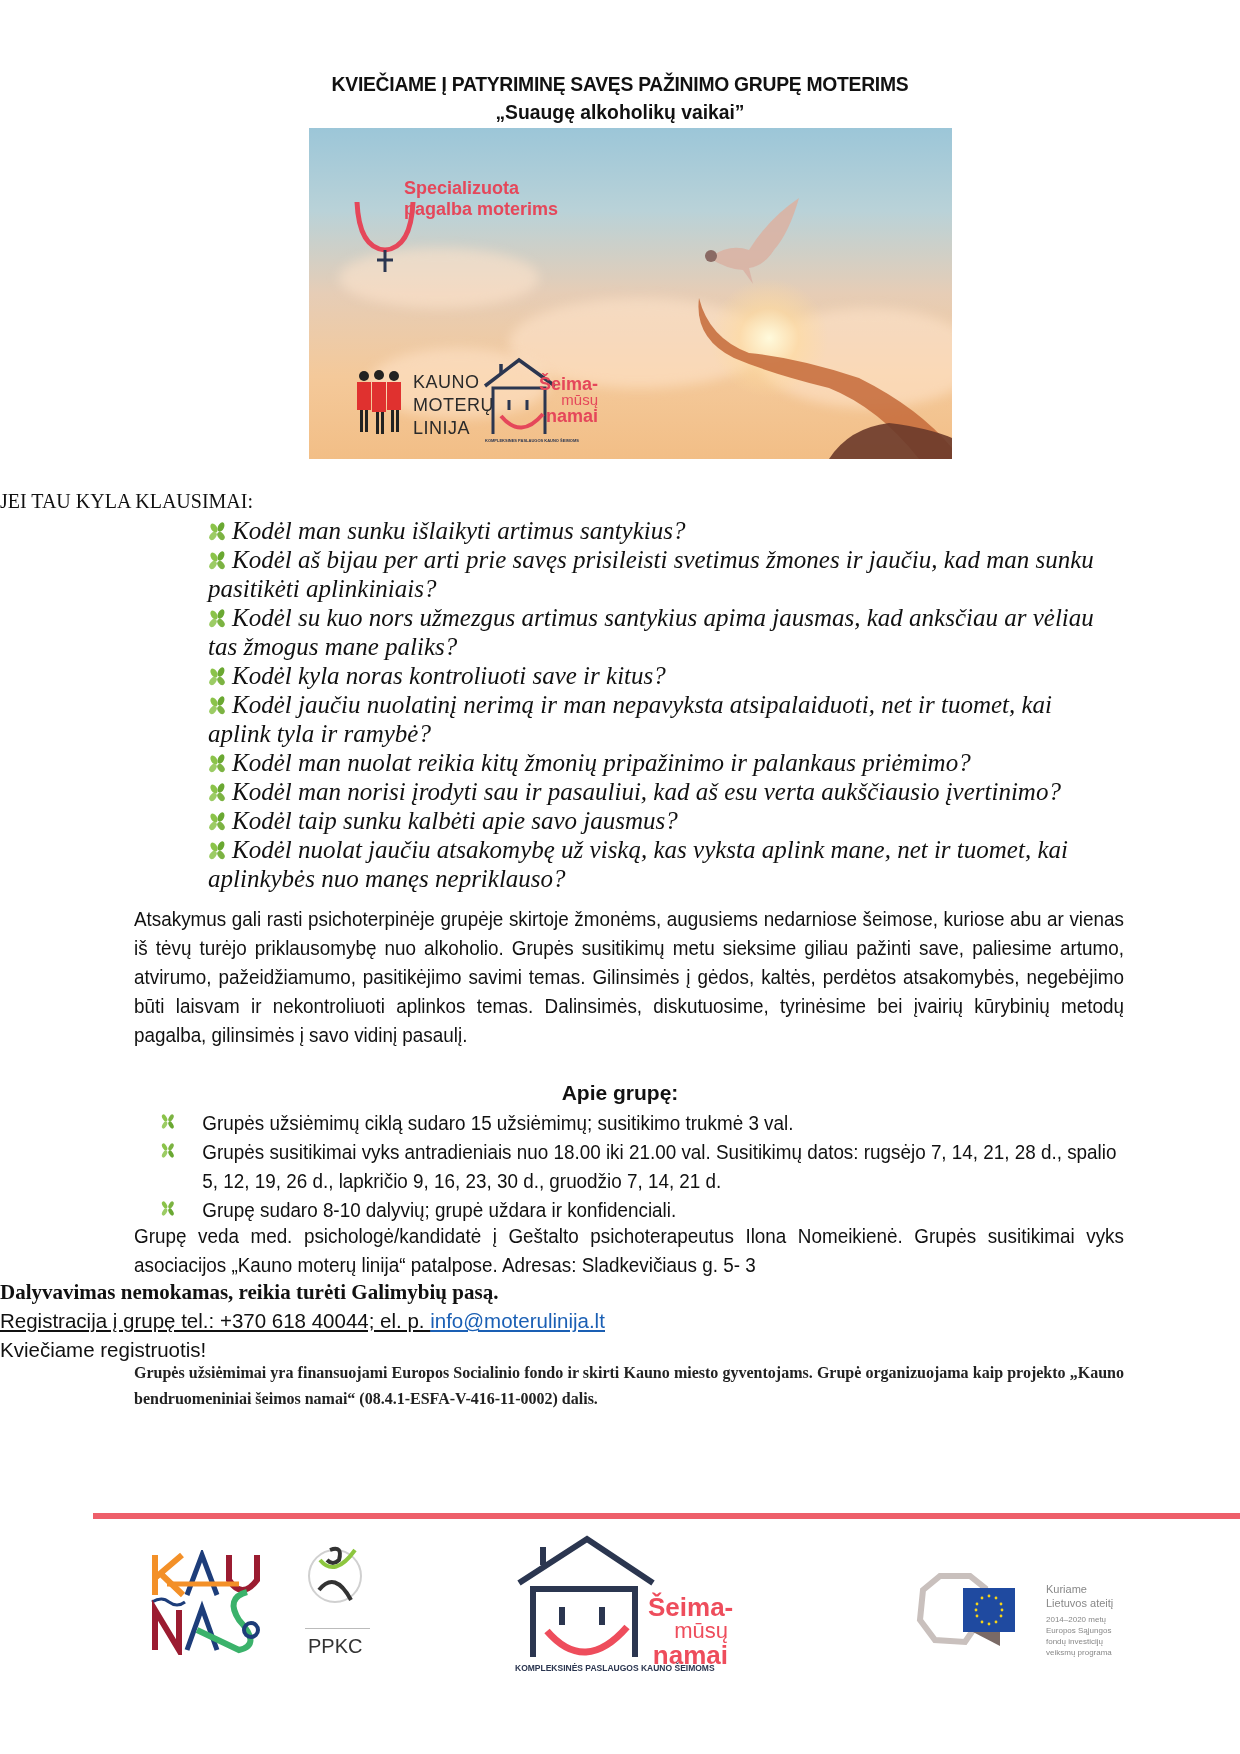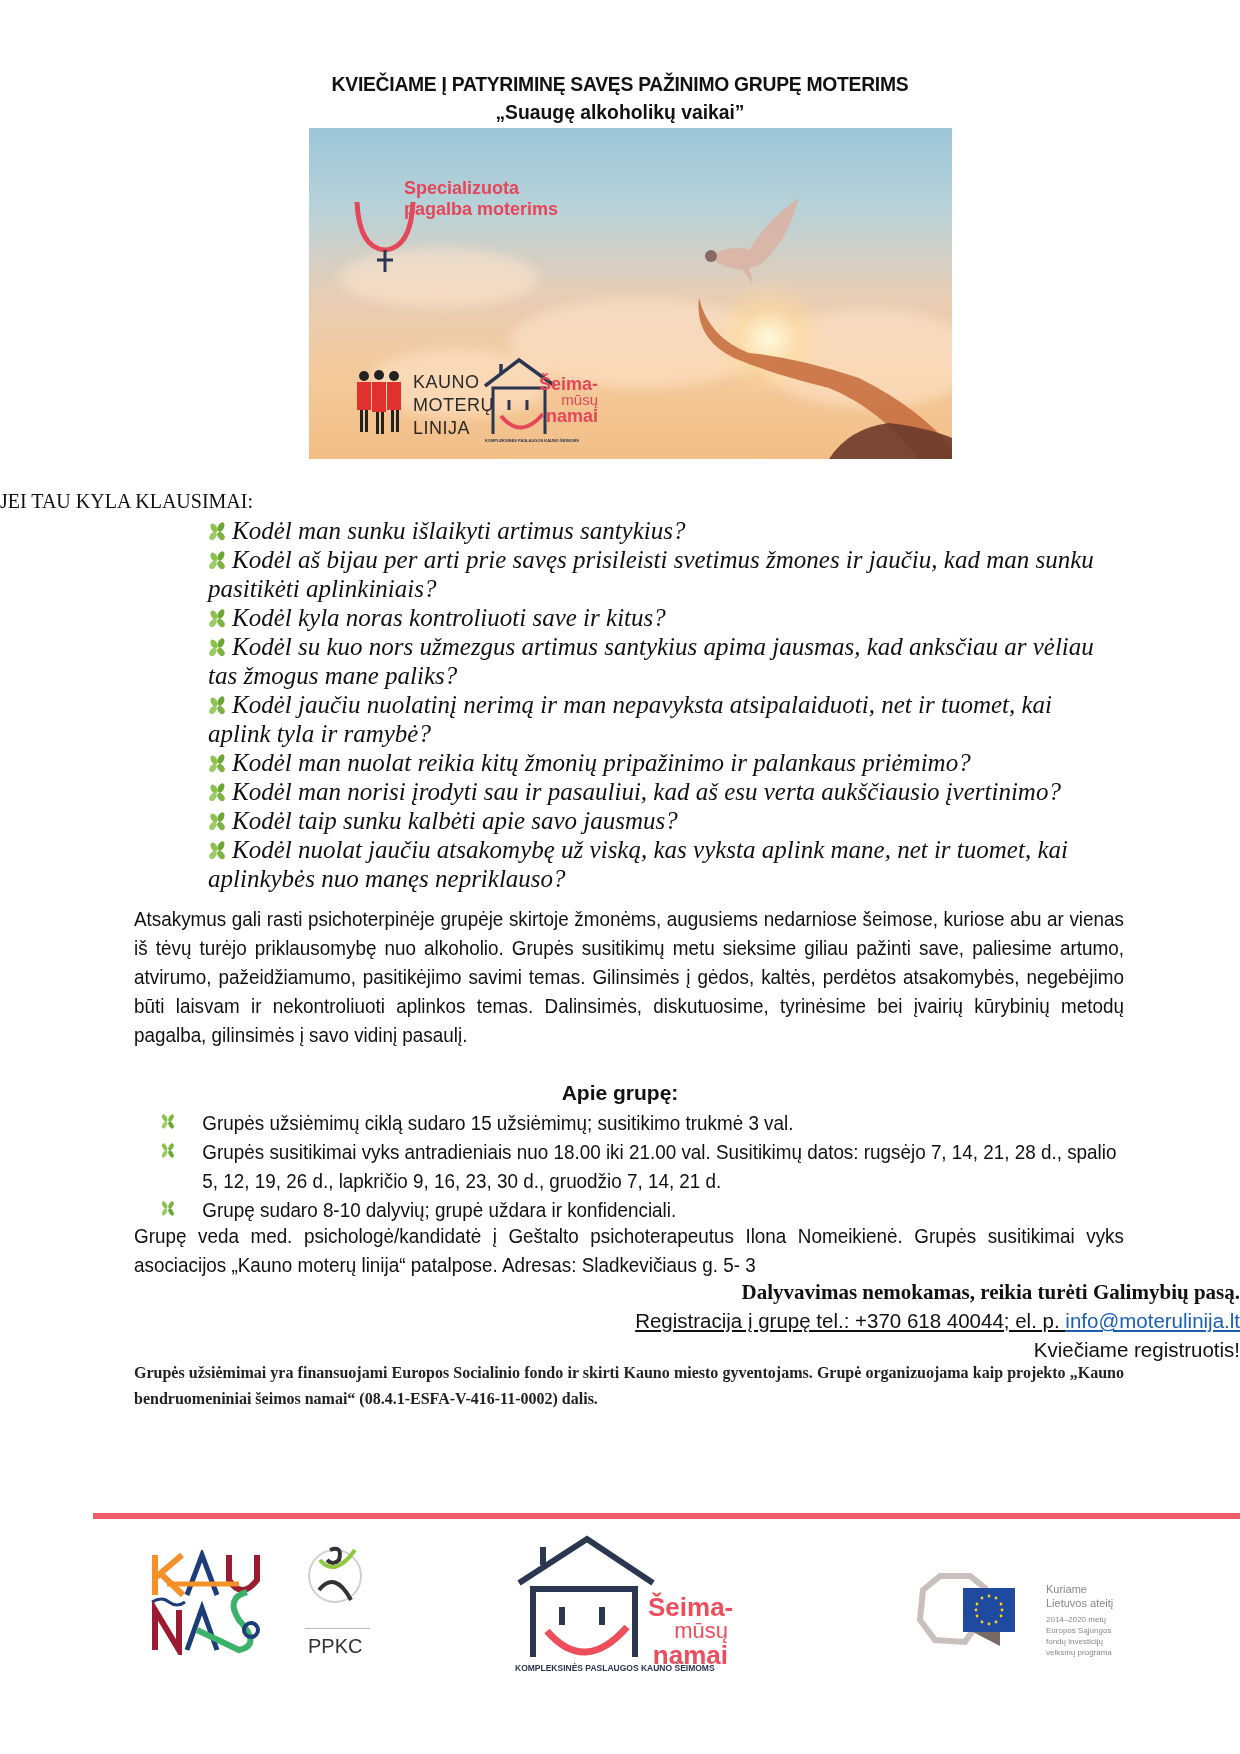--- a/index.html
+++ b/index.html
@@ -30,21 +30,21 @@
   .para { left: 134px; top: 904px; width: 990px; font-size: 20.5px; line-height: 29px; text-align: justify;
           font-family: "Liberation Sans", sans-serif; transform-origin: left top; transform: scaleX(0.92); width: 1076px; }
   .about-title { left: 0; width: 1240px; top: 1081px; text-align: center; font-weight: bold; font-size: 21px;
                  font-family: "Liberation Sans", sans-serif; }
   .bullets { left: 160px; top: 1108px; width: 1000px; font-size: 20.5px; line-height: 29px;
              font-family: "Liberation Sans", sans-serif; transform-origin: left top; transform: scaleX(0.92); width: 1050px; }
   .bullets .b { position: relative; padding-left: 46px; }
   .bullets .b .leaf-s { position: absolute; left: 0; top: 5px; width: 18px; height: 18px; }
   .leader { left: 134px; top: 1221px; font-size: 20.5px; line-height: 29px; text-align: justify;
             font-family: "Liberation Sans", sans-serif; transform-origin: left top; transform: scaleX(0.92); width: 1076px; }
-  .center-line { left: 0; width: 1240px; text-align: right; font-size: 20.5px; font-family: "Liberation Sans", sans-serif; }
+  .center-line { left: 0; width: 1240px; text-align: left; font-size: 20.5px; font-family: "Liberation Sans", sans-serif; }
   .free { top: 1280px; font-weight: bold; font-family: "Liberation Serif", serif; font-size: 21px; }
   .reg { top: 1309px; text-decoration: underline; }
   .reg a { color: #1a5fb4; text-decoration: underline; }
   .invite { top: 1338px; }
   .funding { left: 134px; top: 1360px; width: 990px; font-size: 16px; font-weight: bold; line-height: 26px;
              text-align: justify; font-family: Liberation Serif, serif; color: #222; }
   .divider { left: 93px; top: 1513px; width: 1147px; height: 6px; background: #ee5f6a; }
   .logo-kaunas { left: 147px; top: 1550px; width: 130px; height: 105px; }
   .logo-ppkc { left: 305px; top: 1540px; width: 70px; height: 120px; }
   .logo-sm { left: 515px; top: 1535px; width: 215px; height: 140px; }
@@ -140,24 +140,24 @@
 
 <div class="abs questions">
   <p class="q"><svg class="leaf">
         <use href="#leaf"></use>
       </svg><span>Kodėl man sunku išlaikyti artimus santykius?</span></p>
   <p class="q"><svg class="leaf">
         <use href="#leaf"></use>
       </svg><span>Kodėl aš bijau per arti prie savęs prisileisti svetimus žmones ir jaučiu, kad man sunku pasitikėti aplinkiniais?</span></p>
   <p class="q"><svg class="leaf">
         <use href="#leaf"></use>
+      </svg><span>Kodėl su kuo nors užmezgus artimus santykius apima jausmas, kad anksčiau ar vėliau tas žmogus mane paliks?</span></p>
+  <p class="q"><svg class="leaf">
+        <use href="#leaf"></use>
       </svg><span>Kodėl kyla noras kontroliuoti save ir kitus?</span></p>
-  <p class="q"><svg class="leaf">
-        <use href="#leaf"></use>
-      </svg><span>Kodėl su kuo nors užmezgus artimus santykius apima jausmas, kad anksčiau ar vėliau tas žmogus mane paliks?</span></p>
   <p class="q"><svg class="leaf">
         <use href="#leaf"></use>
       </svg><span>Kodėl jaučiu nuolatinį nerimą ir man nepavyksta atsipalaiduoti, net ir tuomet, kai aplink tyla ir ramybė?</span></p>
   <p class="q"><svg class="leaf">
         <use href="#leaf"></use>
       </svg><span>Kodėl man nuolat reikia kitų žmonių pripažinimo ir palankaus priėmimo?</span></p>
   <p class="q"><svg class="leaf">
         <use href="#leaf"></use>
       </svg><span>Kodėl man norisi įrodyti sau ir pasauliui, kad aš esu verta aukščiausio įvertinimo?</span></p>
   <p class="q"><svg class="leaf">

